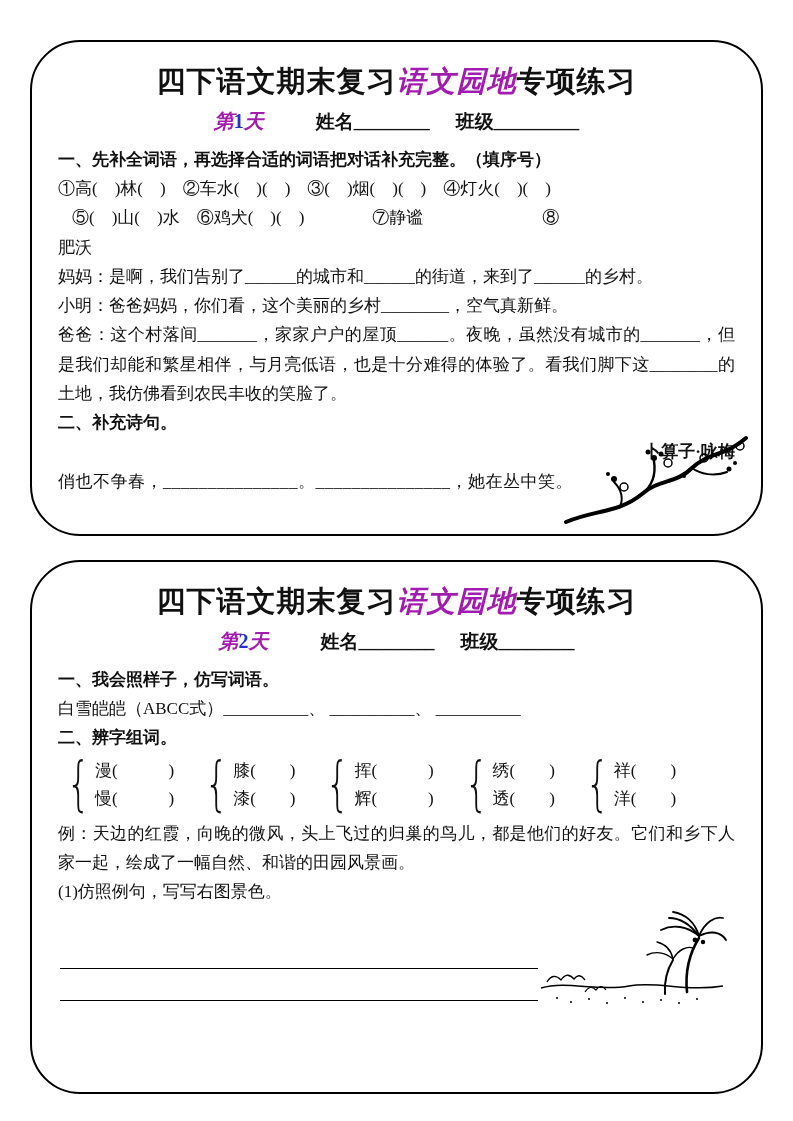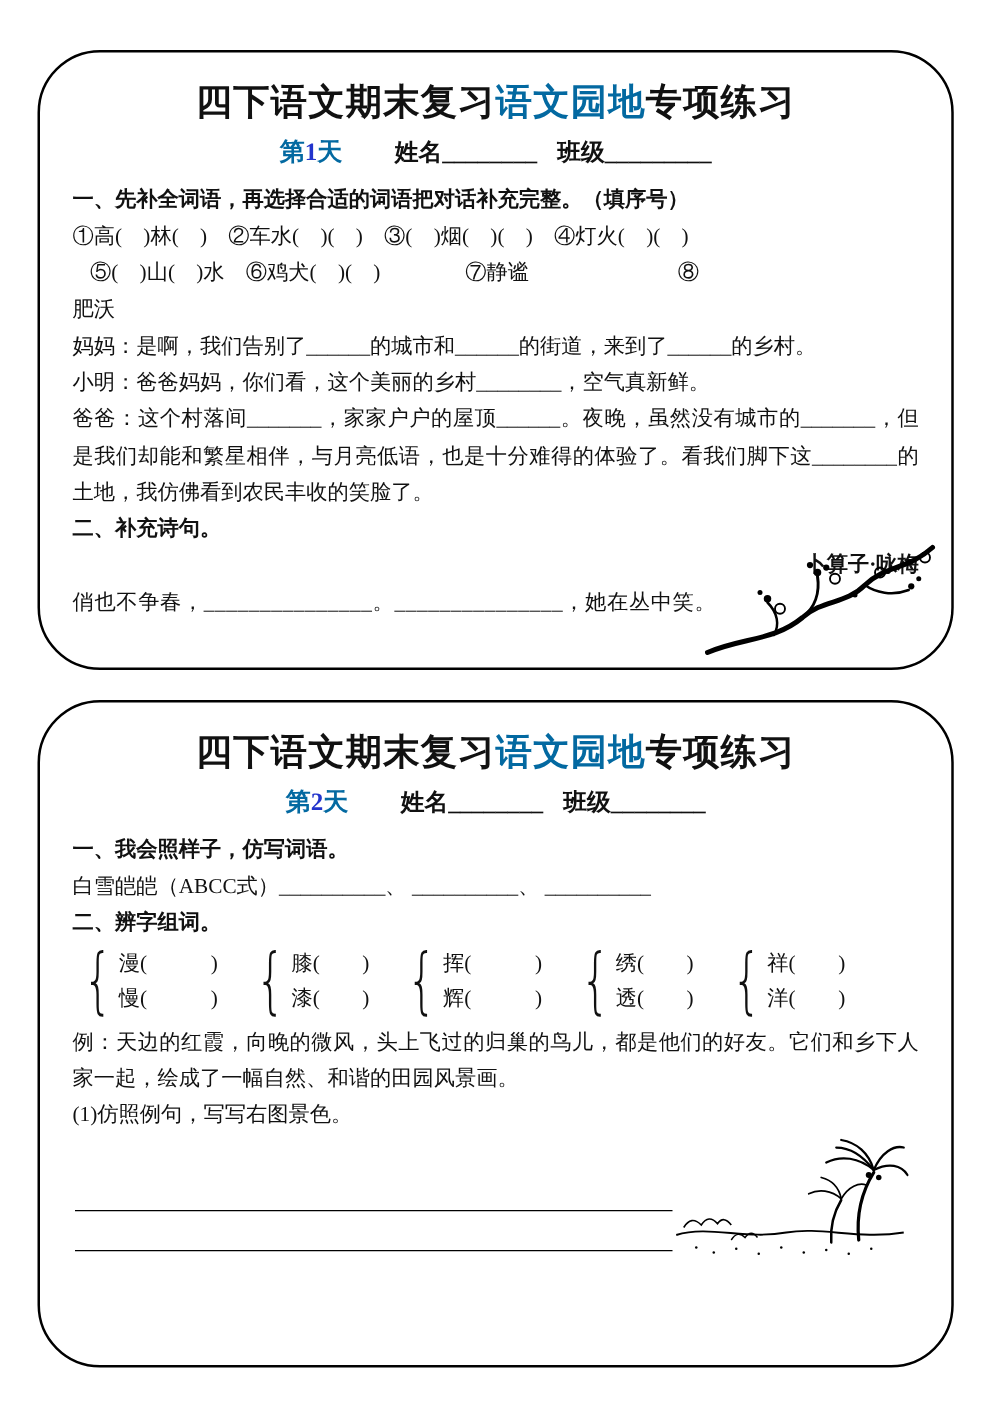--- a/index.html
+++ b/index.html
@@ -18,28 +18,28 @@
     padding:10px 26px 18px 26px;
   }
   #panel1{top:40px;height:496px;}
   #panel2{top:560px;height:534px;}
   .title{
     text-align:center;
     font-family:"Liberation Sans","DejaVu Sans",sans-serif;
     font-weight:bold;font-size:29px;letter-spacing:1px;
     margin:10px 0 2px 0;
   }
-  .red{color:#0369a1;}
+  .red{color:#a21caf;font-style:italic;}
   .blue{color:#2233cc;}
   .day-row{
     text-align:center;font-weight:bold;font-size:19px;
     margin:6px 0 10px 0;
   }
   .day-badge{margin-right:26px;font-size:20px;}
-  .field{margin-left:16px;}
+  .field{margin-left:26px;}
   p{margin:0;font-size:17px;line-height:1.72;white-space:pre-wrap;text-align:justify;}
   .bold{font-weight:bold;}
   .center{text-align:right;}
   .indent2{padding-left:14px;}
   .poem-line{letter-spacing:.5px;}
   
   .groups{display:flex;gap:24px;margin:4px 0 6px 2px;}
   .group{display:flex;align-items:center;}
   .brace{
     font-family:"DejaVu Sans",sans-serif;

